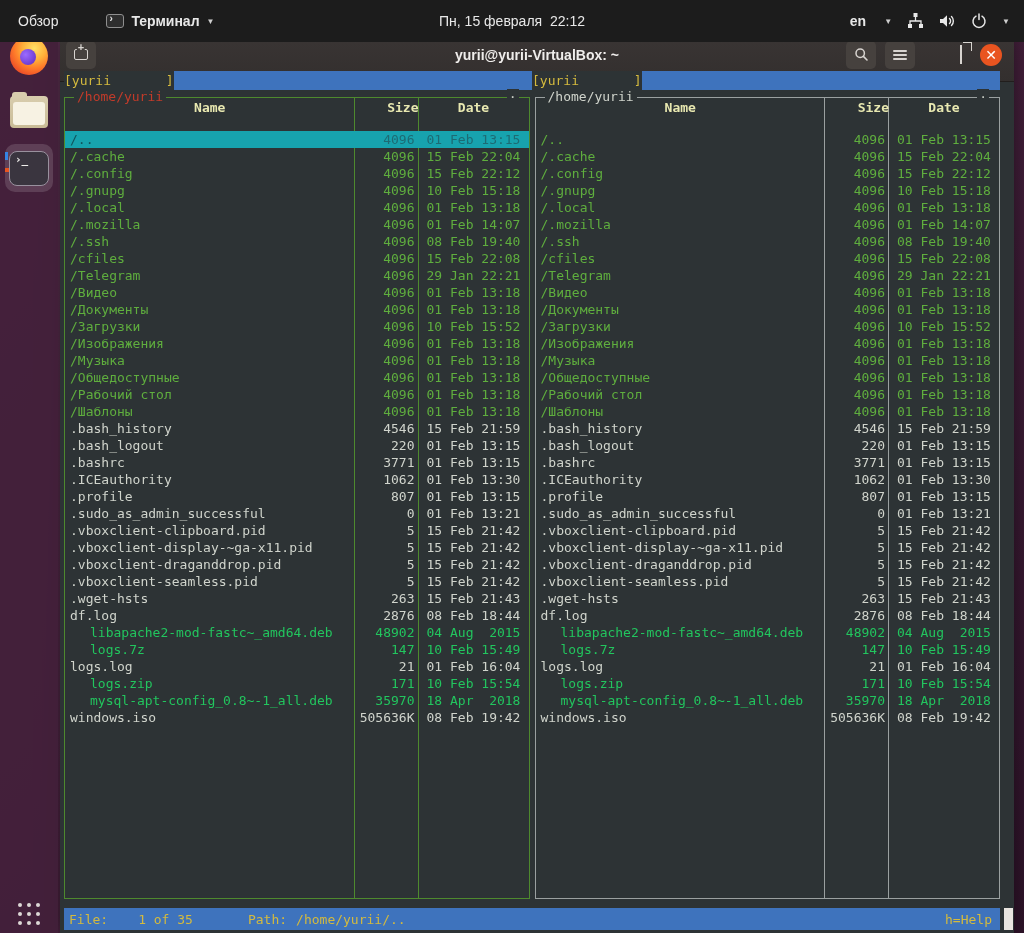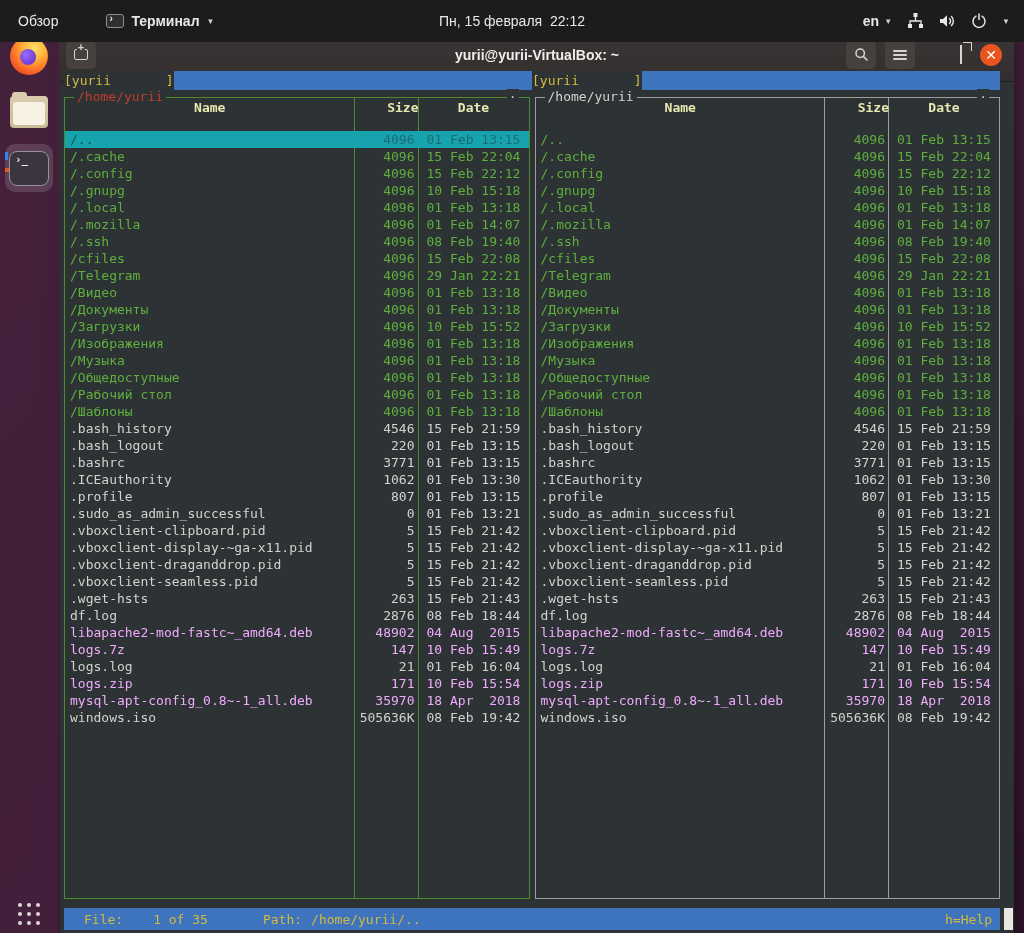--- a/index.html
+++ b/index.html
@@ -14,21 +14,21 @@
   .topbar { position:absolute; top:0; left:0; right:0; height:42px; background:#1c1c1c;
     color:#e8e8e8; display:flex; align-items:center; font-size:14px; z-index:9; }
   .activities { padding:0 18px; cursor:default; }
   .appmenu { display:flex; align-items:center; gap:7px; margin-left:30px; font-weight:bold; }
   .mini-term { width:18px; height:14px; background:#2e2e2e; border:1px solid #8f8f8f; border-radius:3px;
     position:relative; }
   .mini-term::after { content:"›"; position:absolute; left:2px; top:-2px; font-size:10px; color:#e8e8e8; }
   .caret { font-size:8px; color:#cfcfcf; }
   .clock { position:absolute; left:50%; transform:translateX(-50%); white-space:pre; }
   .tray { margin-left:auto; display:flex; align-items:center; gap:15px; padding-right:14px; }
-  .tray .lang { display:flex; align-items:center; gap:5px; font-weight:bold; }
+  .tray .lang { display:flex; align-items:center; gap:18px; font-weight:bold; }
   .tray svg { display:block; }
 
   
   .dock { position:absolute; top:27px; left:0; bottom:0; width:58px;
     background:rgba(66,32,58,0.92); display:flex; flex-direction:column; align-items:center;
     padding-top:5px; gap:8px; z-index:8; }
   .dock-item { width:48px; height:48px; border-radius:10px; display:flex; align-items:center;
     justify-content:center; position:relative; }
   .dock-item.active { background:rgba(255,255,255,0.14); }
   .ff-icon { width:38px; height:38px; border-radius:50%;
@@ -100,28 +100,28 @@
   .inner { position:absolute; inset:0; z-index:1; }
   .hdr { display:flex; height:32px; line-height:18px; margin-top:1px; color:#e8e8b0; font-weight:bold; }
   .rows .row { display:flex; height:17px; line-height:17px; }
   .c-name { flex:1; padding-left:5px; overflow:hidden; white-space:pre; }
   .c-size { width:64px; text-align:right; padding-right:4px; white-space:pre; }
   .c-date { width:110px; text-align:center; white-space:pre; }
   .hdr .c-name { text-align:center; padding-left:0; }
   .hdr .c-size { text-align:right; padding-right:0; }
   .t-dir  { color:#5fae3e; }
   .t-file { color:#d0d4cc; }
-  .t-arch { color:#f0abfc; }
+  .t-arch { color:#22c55e;margin-left:20px; }
   .row.sel { background:#17a3ae; }
   .row.sel .c-name { color:#11535c; }
   .row.sel .c-size, .row.sel .c-date { color:#1d6b74; }
 
   .statusbar { position:absolute; left:4px; right:14px; bottom:3px; height:22px; background:#3e73bd;
     color:#d4ba3e; display:flex; align-items:center; white-space:pre; }
-  .s-file-label { margin-left:20px; }
+  .s-file-label { margin-left:5px; }
   .s-file-value { margin-left:30px; }
   .s-path-label { margin-left:55px; }
   .s-path-value { margin-left:9px; }
   .s-help { margin-left:auto; margin-right:8px; }
   .cursor-block { position:absolute; right:1px; bottom:3px; width:9px; height:22px; background:#e9e5e0; }
 </style>
 </head>
 <body>
 
 <div class="topbar">

